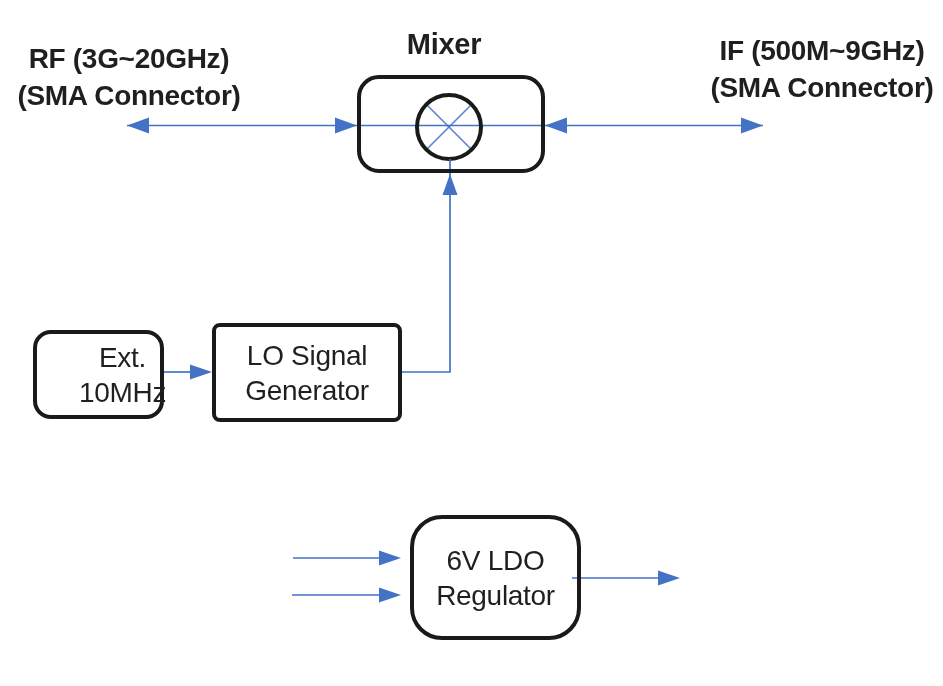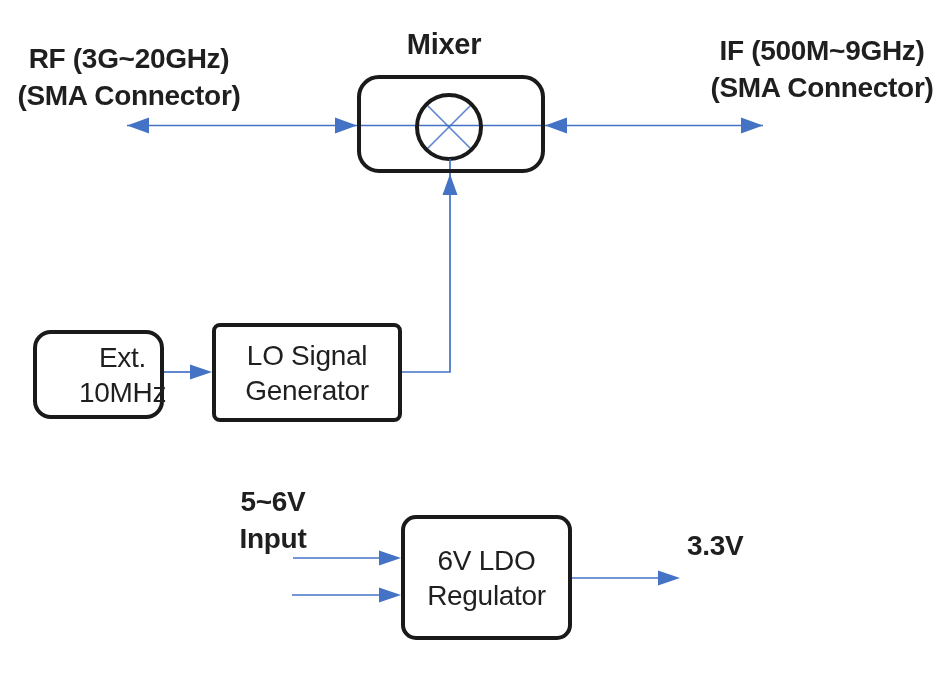--- a/index.html
+++ b/index.html
@@ -67,21 +67,21 @@
     line-height: 37px;
     letter-spacing: -0.3px;
     text-align: center;
   }
   .label-regular {
     font-weight: normal;
   }
   #mixer-box   { left: 357px; top: 75px;  width: 188px; height: 98px;  border-radius: 22px; }
   #ext-box     { left: 33px;  top: 330px; width: 131px; height: 89px;  border-radius: 18px; padding-left: 48px; }
   #lo-box      { left: 212px; top: 323px; width: 190px; height: 99px;  border-radius: 8px; }
-  #ldo-box     { left: 401px; top: 515px; width: 171px; height: 125px; border-radius: 15px; }
+  #ldo-box     { left: 410px; top: 515px; width: 171px; height: 125px; border-radius: 32px; }
 
   #mixer-title { left: 379px; top: 26px;  width: 130px; font-size: 29px; }
   #rf-label    { left: 0;  top: 40px;  width: 258px; }
   #if-label    { left: 702px; top: 32px;  width: 240px; }
   #lo-freq-label { left: 236px; top: 268px; width: 160px; text-align: left; }
   #input-label { left: 222px; top: 483px; width: 102px; }
   #usbc-label  { left: 222px; top: 601px; width: 102px; }
   #out-label   { left: 687px; top: 527px; width: 90px; text-align: left; }
 </style>
 </head>
@@ -153,19 +153,16 @@
 
   <div class="label" id="mixer-title">Mixer</div>
 
   <div class="label prelines" id="rf-label">RF (3G~20GHz)
 (SMA Connector)</div>
 
   <div class="label prelines" id="if-label">IF (500M~9GHz)
 (SMA Connector)</div>
 
 
-  <div class="label prelines" id="input-label">5~6V
-Input</div>
 
 
-  <div class="label" id="out-label">3.3V</div>
 
 </div>
 
 </body></html>

